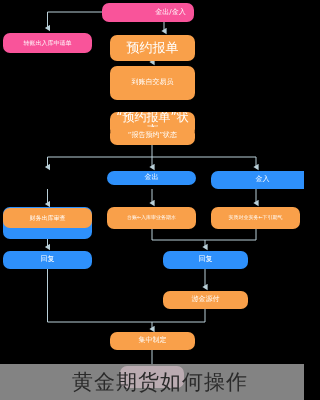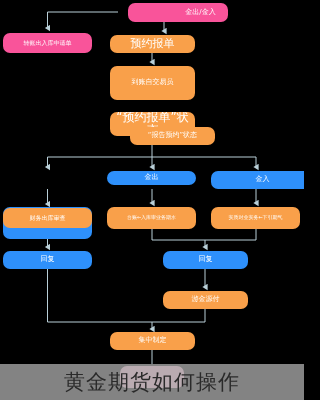--- a/index.html
+++ b/index.html
@@ -60,20 +60,21 @@
   #caption-bar {
     position: absolute;
     left: 0;
     top: 364px;
     width: 304px;
     height: 36px;
     background: #a8a8a8;
     display: flex;
     align-items: center;
     justify-content: center;
+    padding-left: 8px;
   }
   #caption-text {
     color: #2a2a2a;
     font-size: 21px;
     letter-spacing: 1px;
     font-family: "DejaVu Sans", "Liberation Sans", sans-serif;
   }
   
   #caption-peek {
     position: absolute;
@@ -127,41 +128,41 @@
       <path d="M205,269 L205,287" marker-end="url(#arw)"></path>
 
       <path d="M47.5,269 L47.5,322 L152,322"></path>
       <path d="M205,309 L205,322 L152,322"></path>
       <path d="M152,322 L152,329" marker-end="url(#arw)"></path>
 
       <path d="M152,350 L152,364"></path>
     </g>
   </svg>
 
-  <div class="node pink" style="left:128px; top:3px; width:100px; height:19px; font-size:7px;padding-left:47px;">
+  <div class="node pink" style="left:102px; top:3px; width:92px; height:19px; font-size:7px;padding-left:47px;">
     <span class="node-label">金出/金入</span>
   </div>
 
   <div class="node pink" style="left:3px; top:33px; width:89px; height:20px; font-size:6px;">
     <span class="node-label">转账出入库申请单</span>
   </div>
 
-  <div class="node orange" style="left:110px; top:35px; width:85px; height:18px; font-size:11px;">
+  <div class="node orange" style="left:110px; top:35px; width:85px; height:26px; font-size:13px;">
     <span class="node-label">预约报单</span>
   </div>
 
   <div class="node orange" style="left:110px; top:66px; width:85px; height:34px; font-size:7px;">
     <span class="node-label">到账自交易员</span>
   </div>
 
   <div class="node orange" style="left:110px; top:112px; width:85px; height:24px; font-size:12px;">
     <span class="node-label">“预约报单”状态</span>
   </div>
 
-  <div class="node orange" style="left:110px; top:127px; width:85px; height:18px; font-size:7px;margin-left:20px;">
+  <div class="node orange" style="left:110px; top:127px; width:85px; height:18px; font-size:7px;">
     <span class="node-label">“报告预约”状态</span>
   </div>
 
   <div class="node blue" style="left:3px; top:171px; width:89px; height:32px; font-size:7px;margin-top:36px;">
     <span class="node-label">审查</span>
   </div>
 
   <div class="node blue" style="left:107px; top:171px; width:89px; height:14px; font-size:7px;">
     <span class="node-label">金出</span>
   </div>

